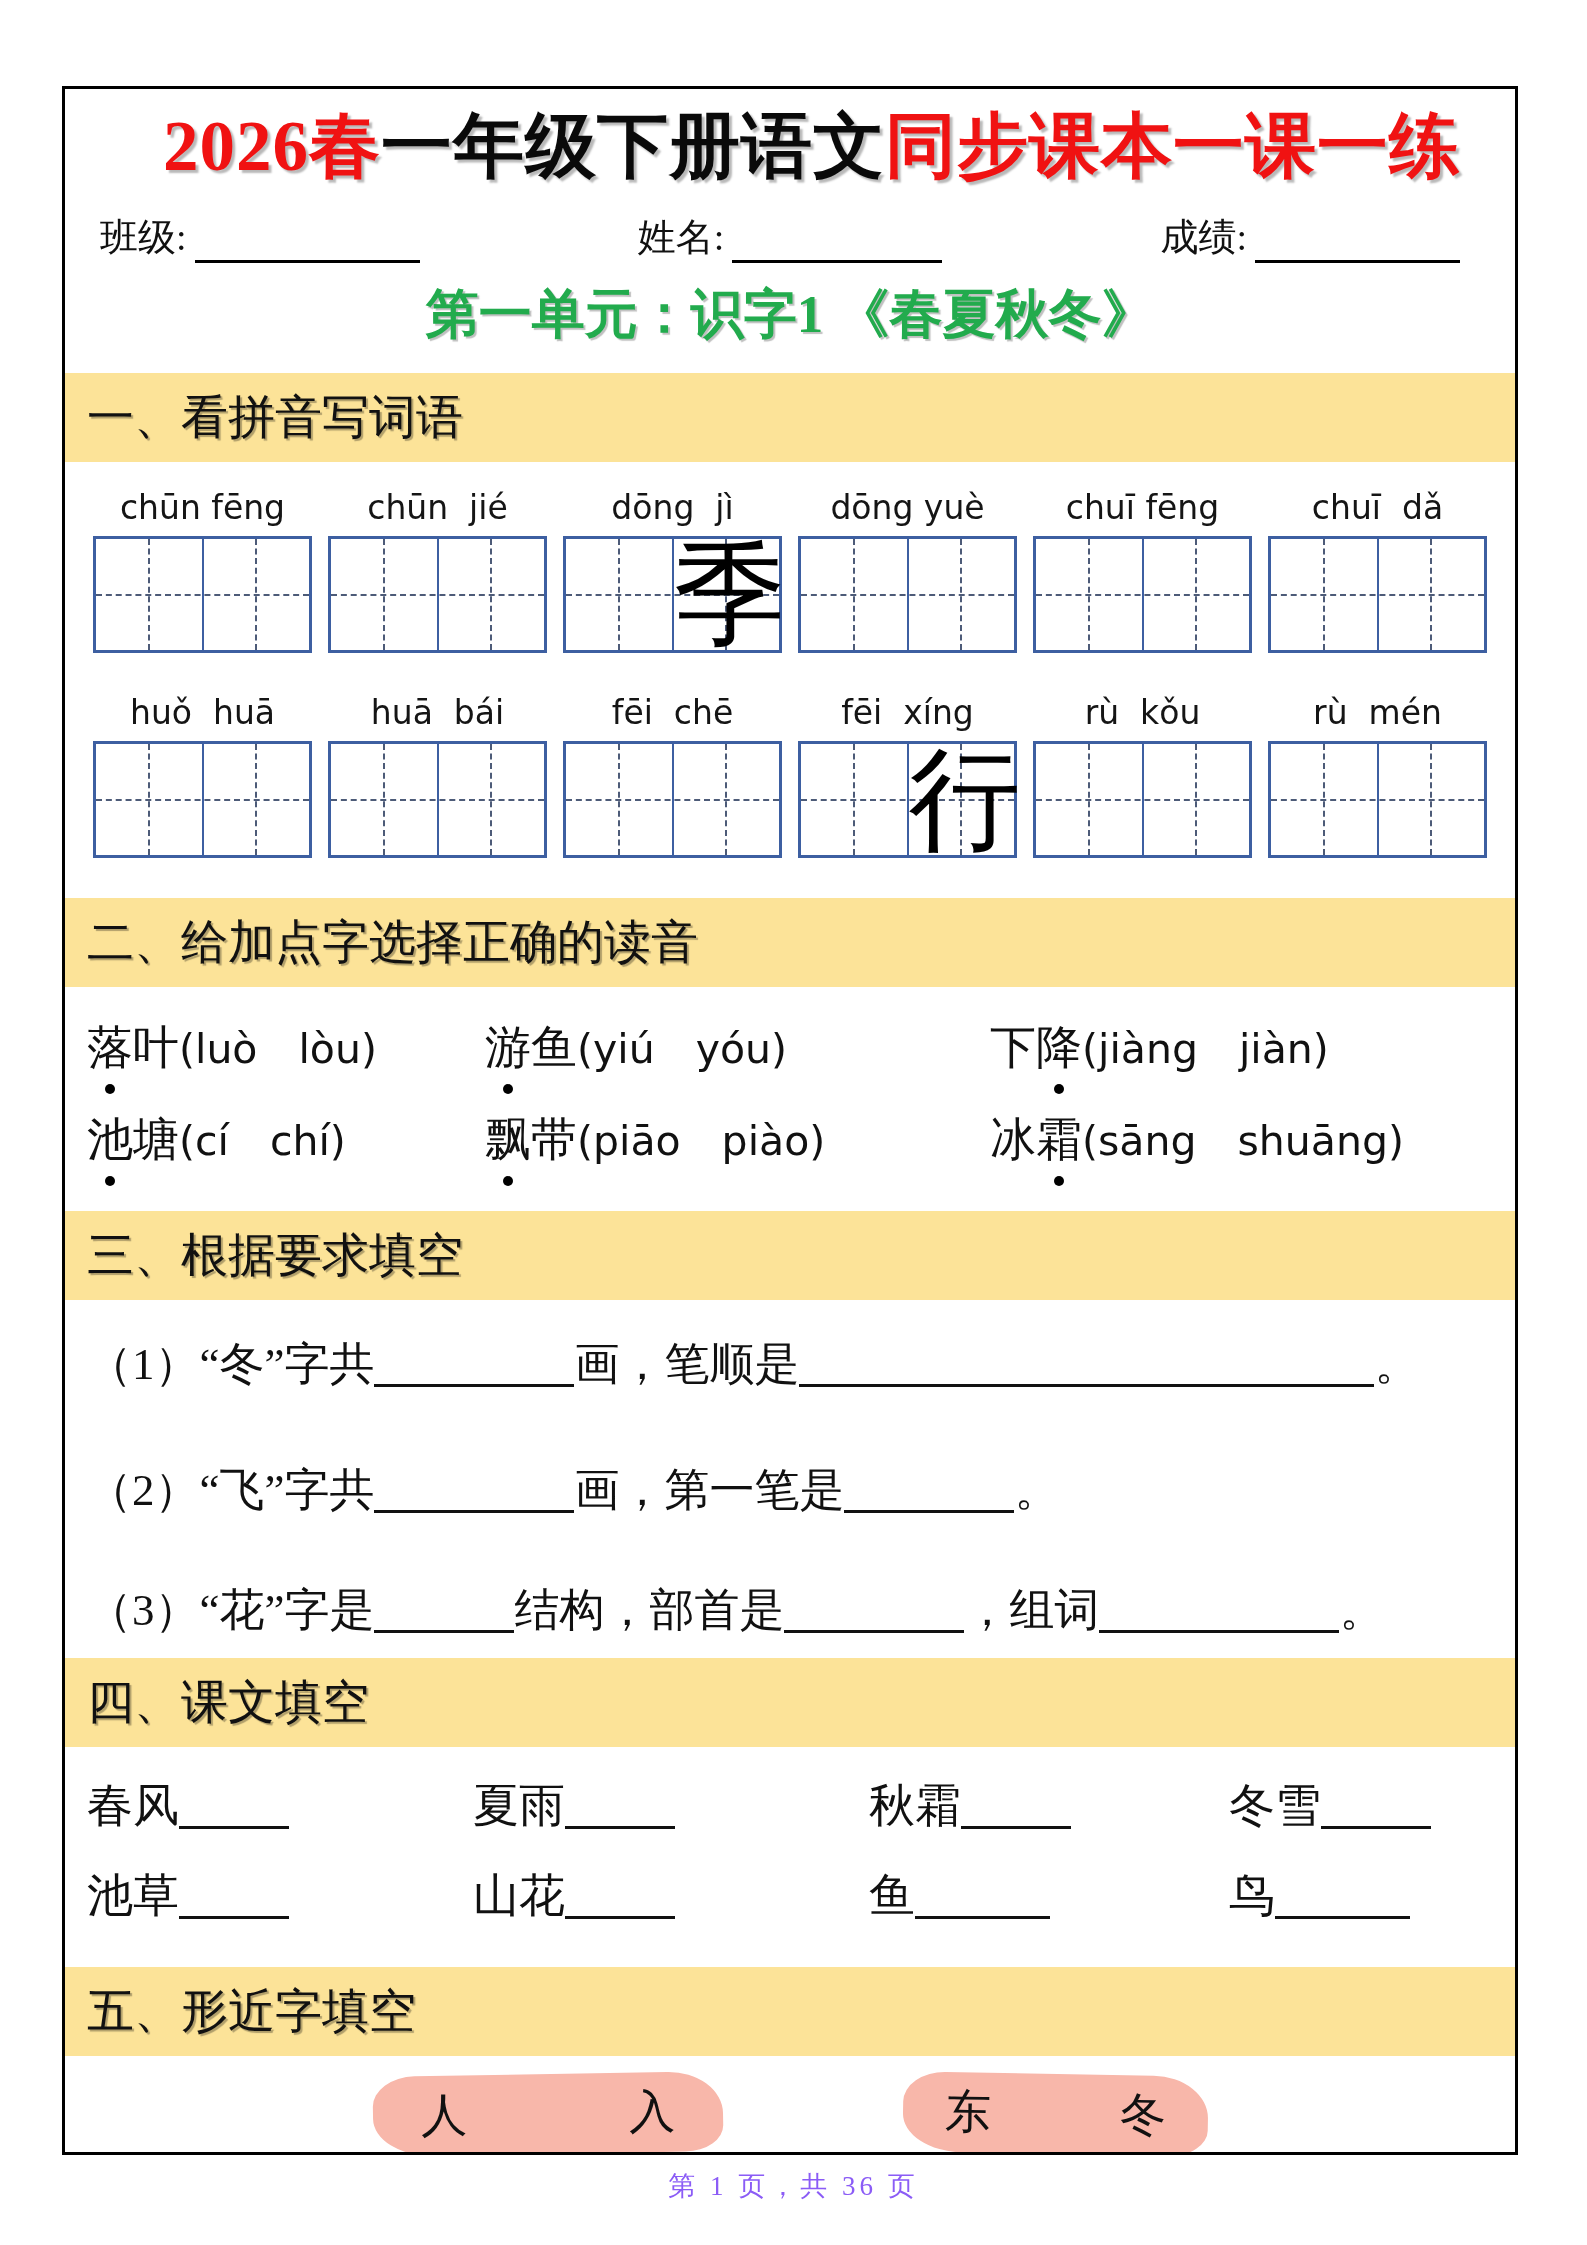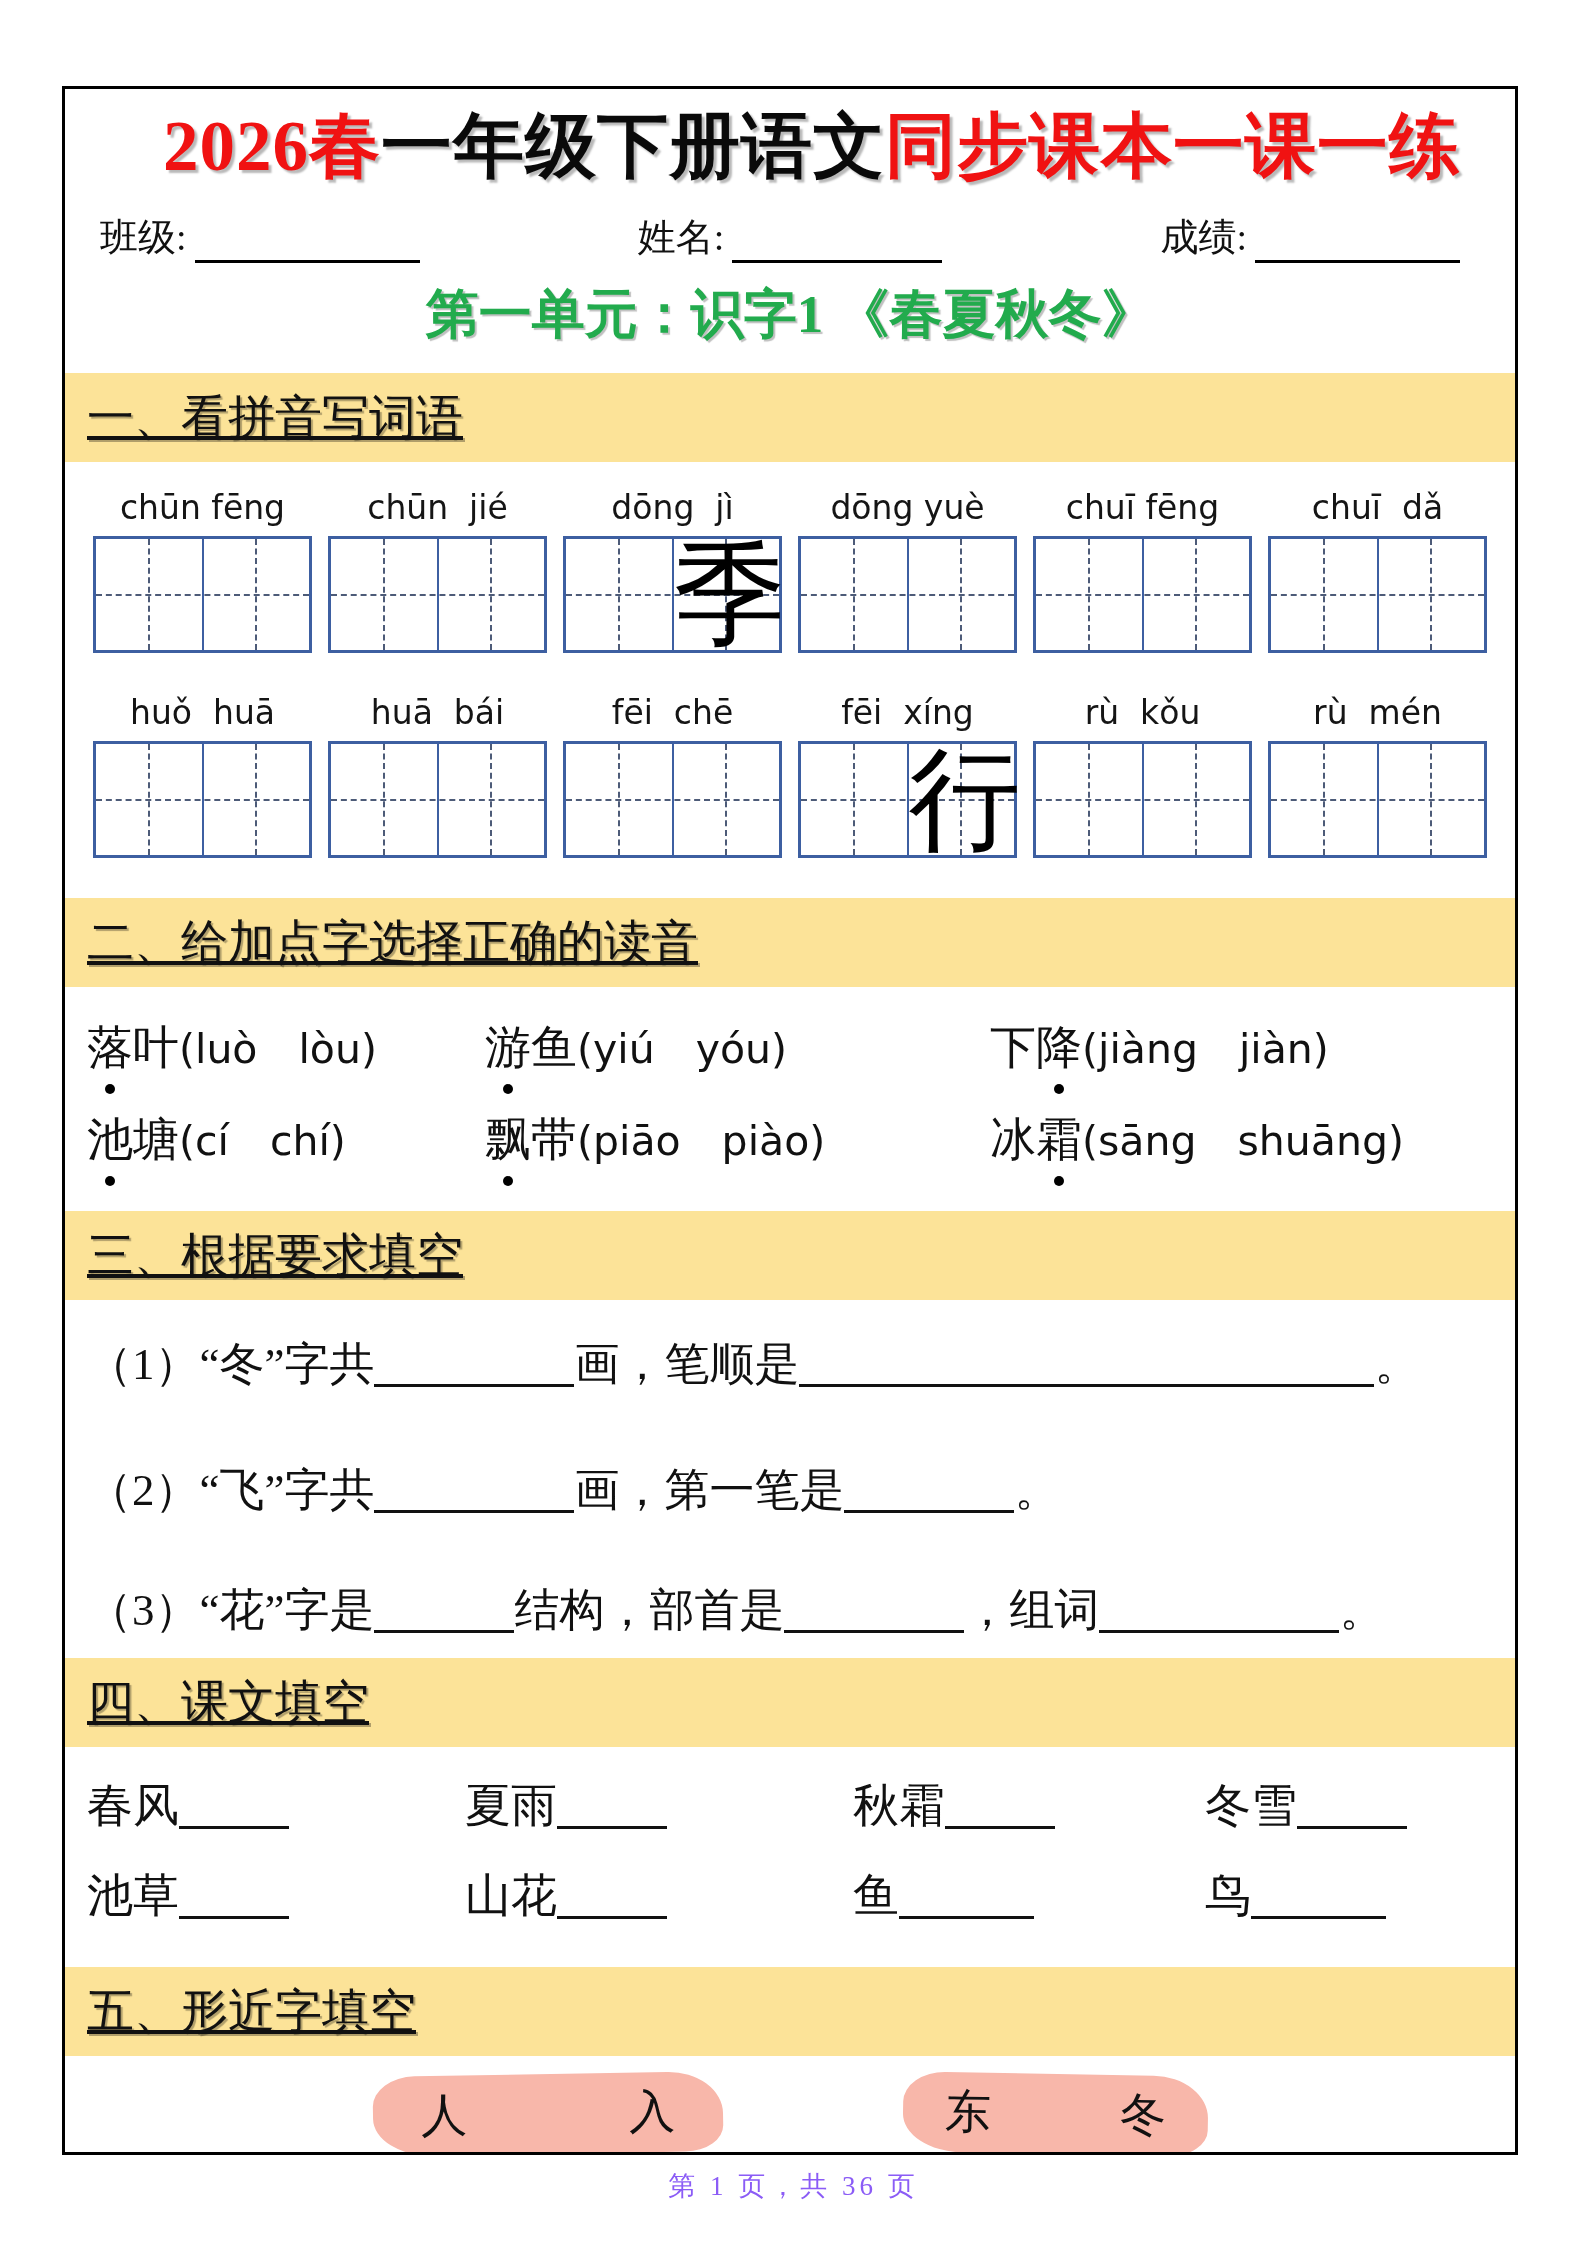--- a/index.html
+++ b/index.html
@@ -20,21 +20,21 @@
   .fgroup{display:flex;align-items:flex-end;}
   .fblank{display:inline-block;border-bottom:3px solid #000;height:40px;margin-left:8px;}
   .fb1{width:225px;} .fb2{width:210px;} .fb3{width:205px;}
 
   
   .unit{margin-top:16px;text-align:center;font-size:53px;font-weight:bold;color:#22ab4d;
         text-shadow:2px 2px 1px rgba(0,0,0,.25);}
 
   
   .banner{background:#fce398;font-size:47px;padding:13px 10px 13px 22px;
-          text-shadow:2px 2px 1px rgba(0,0,0,.3);text-decoration:underline;}
+          text-shadow:2px 2px 1px rgba(0,0,0,.3);}
   .m22{margin-top:22px;} .m18{margin-top:18px;}
 
   
   .py-row{display:flex;justify-content:space-between;padding:0 20px;}
   .py-col{width:264px;display:flex;flex-direction:column;align-items:center;}
   .py-label{font-family:"DejaVu Sans",sans-serif;font-size:33px;white-space:pre;
             margin-bottom:9px;color:#151515;}
   .tzg{display:flex;width:219px;height:117px;border:3px solid #3d5fa1;box-sizing:border-box;
        position:relative;background:#fff;}
   .tzg::after{content:"";position:absolute;left:0;right:0;top:50%;margin-top:-1px;
@@ -59,21 +59,21 @@
   
   .q{padding:0 22px;font-size:45px;}
   .q1{margin-top:34px;} .q2{margin-top:66px;} .q3{margin-top:60px;}
   .blank{display:inline-block;border-bottom:3px solid #111;height:34px;vertical-align:-8px;}
   .b200{width:200px;} .b575{width:575px;} .b170{width:170px;}
   .b140{width:140px;} .b180{width:180px;} .b240{width:240px;}
   .b110{width:110px;} .b135{width:135px;}
 
   
   .s4-row{display:grid;grid-template-columns:378px 388px 352px 1fr;padding:0 22px;
-          font-size:46px;margin-top:28px;}
+          font-size:46px;margin-top:28px;gap:8px;}
 
   
   .pair-row{display:flex;justify-content:center;gap:180px;margin-top:18px;}
   .blob{background:#f8b7aa;height:80px;display:flex;align-items:center;
         justify-content:space-between;font-size:46px;box-sizing:border-box;
         border-radius:42px 55px 38px 60px / 30px 42px 26px 38px;transform:rotate(-1deg);}
   .blob1{width:350px;padding:0 48px;}
   .blob2{width:305px;padding:0 42px;transform:rotate(1deg);}
 
   

